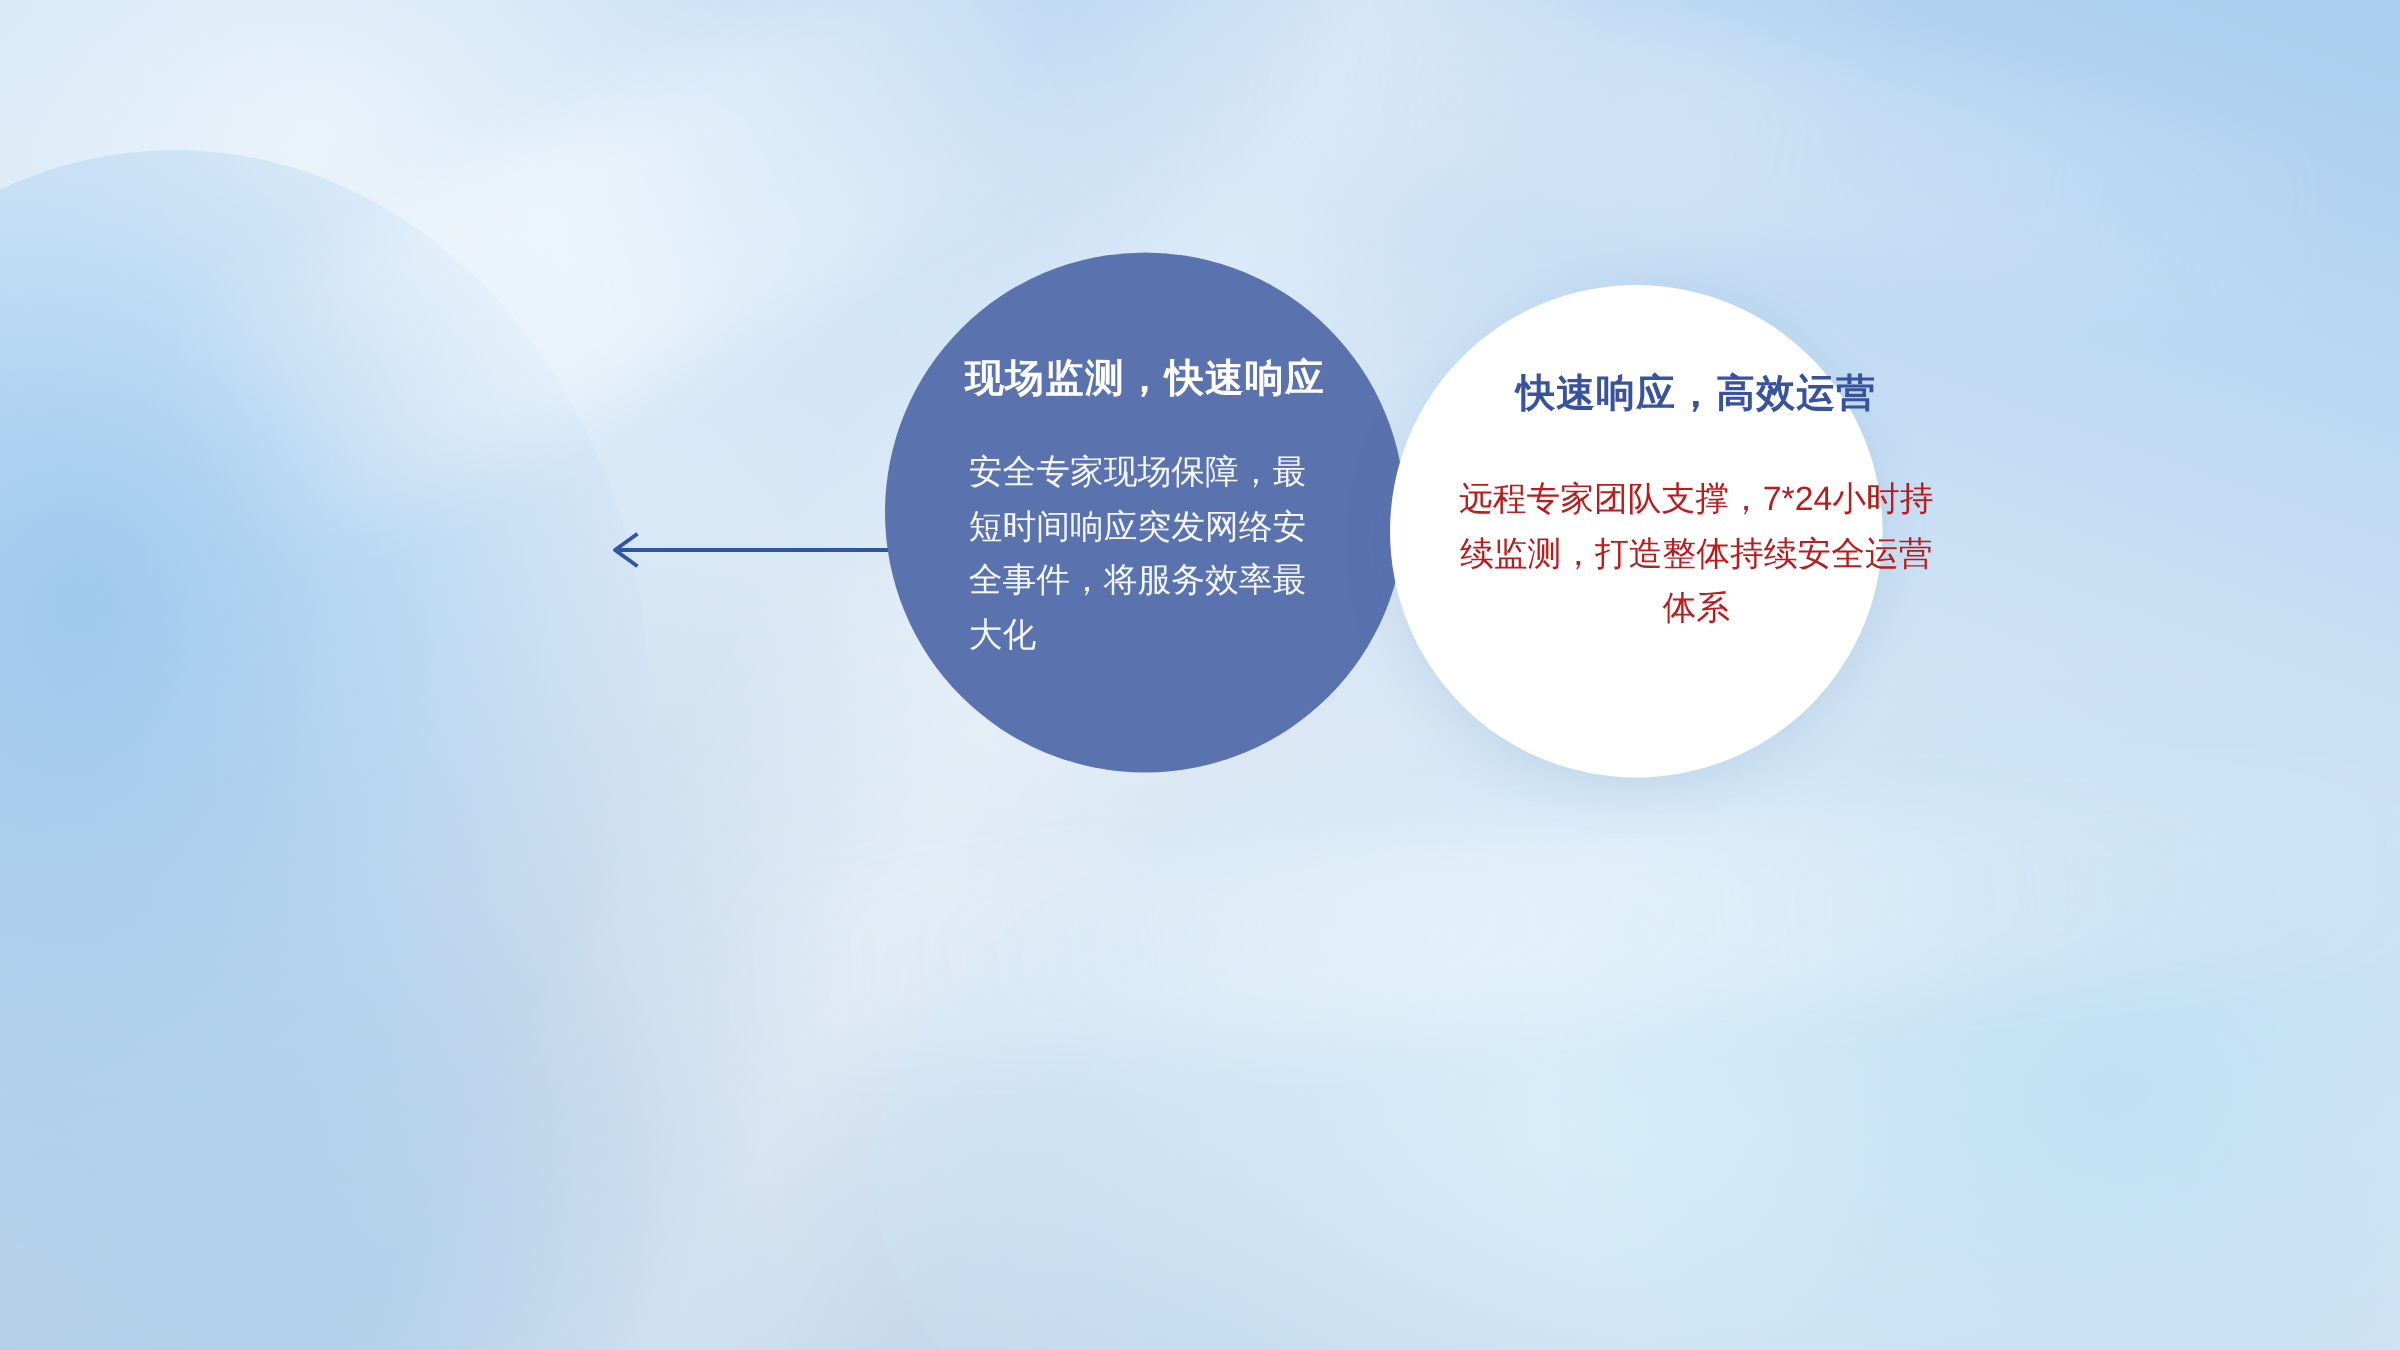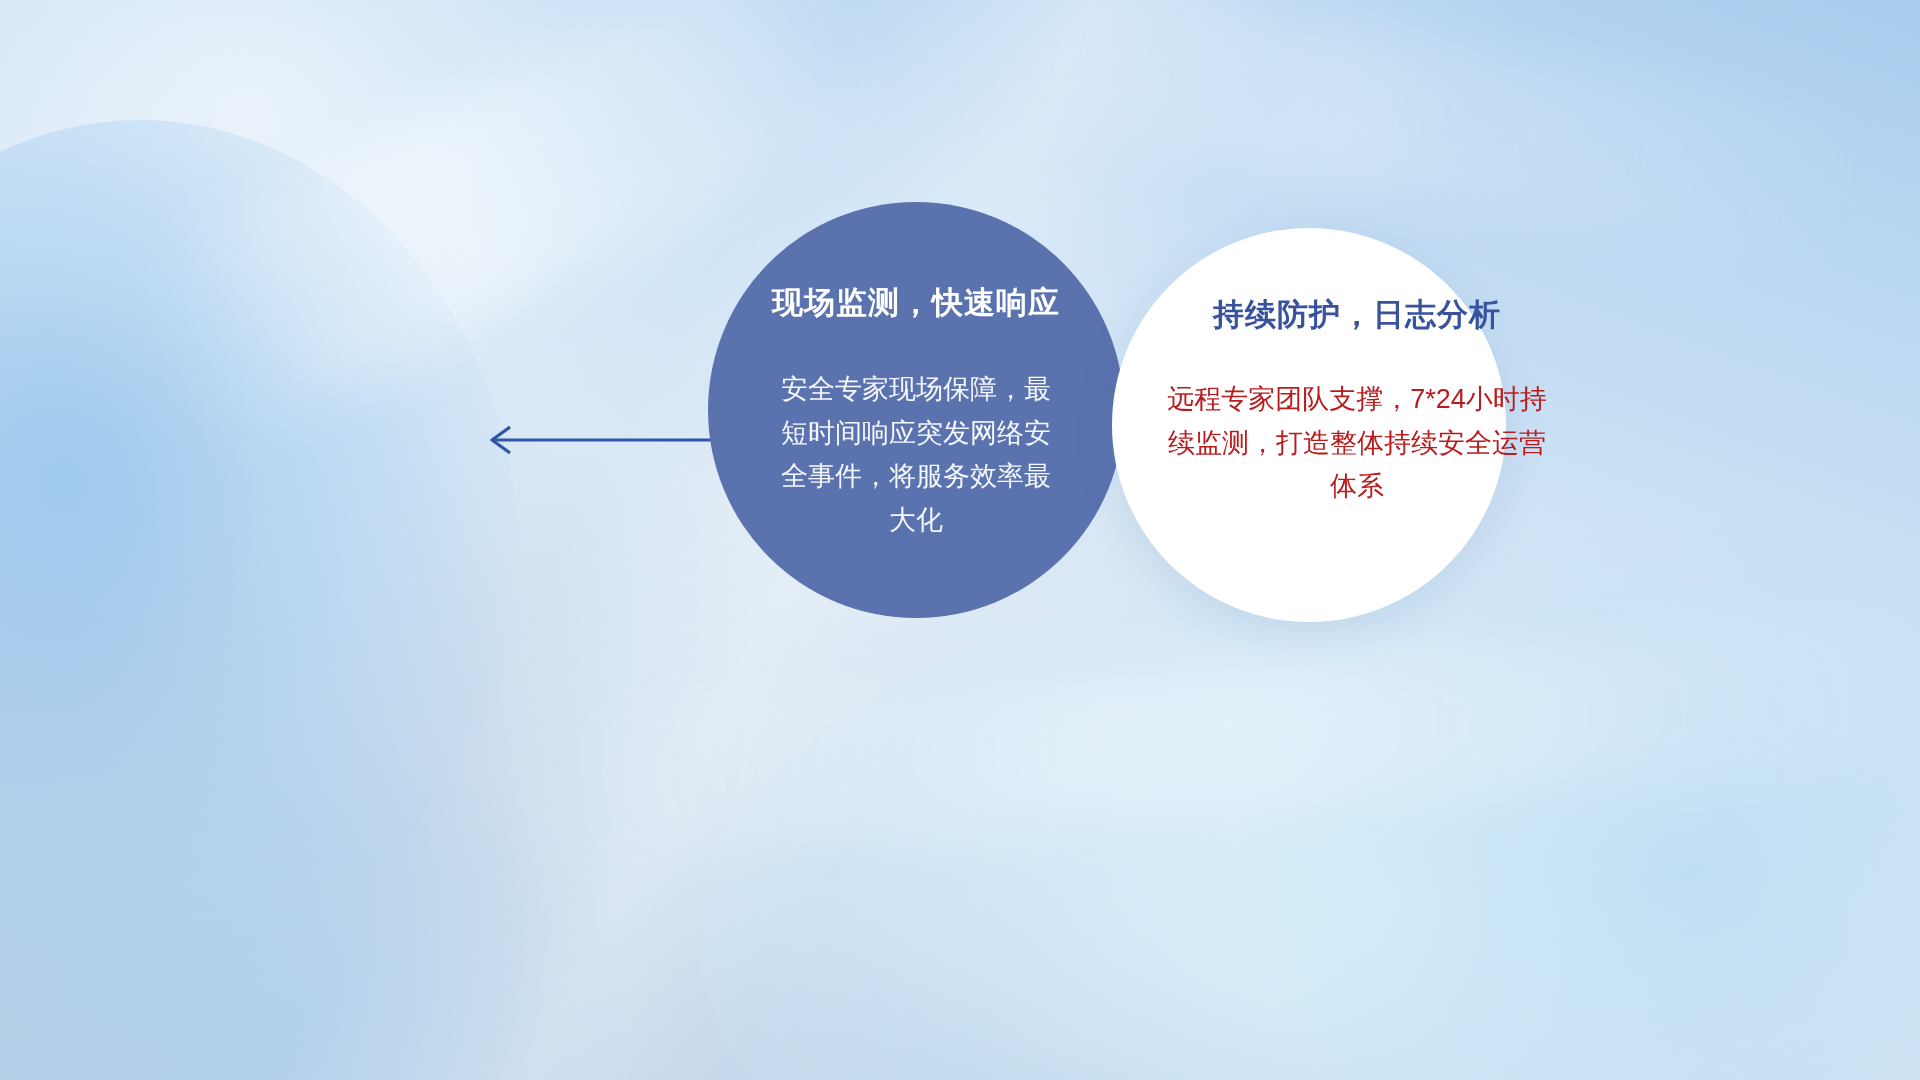--- a/index.html
+++ b/index.html
@@ -93,23 +93,23 @@
     left:708px; top:202px; width:416px; height:416px;
     background:#5a72ae;
     z-index:4;
   }
   #mid-title {
     margin-top:80px;
     font-size:31px; font-weight:bold; color:#ffffff;
     letter-spacing:1px; white-space:nowrap;
   }
   #mid-body {
-    margin-top:44px; width:282px;
+    margin-top:32px; width:282px;
     font-size:27px; line-height:1.62; color:#f4f7fc;
-    text-align:center;
+    text-align:left;
   }
 
   #circle-right {
     left:1112px; top:228px; width:394px; height:394px;
     background:#ffffff;
     box-shadow:0 10px 40px rgba(80,120,170,0.14);
     z-index:5;
   }
   #right-title {
     margin-top:66px;
@@ -143,17 +143,17 @@
     <line x1="255" y1="35" x2="22" y2="35" stroke="#2e56a4" stroke-width="3.2"></line>
     <polyline points="40,22 22,35 40,48" fill="none" stroke="#2e56a4" stroke-width="3.2" stroke-linejoin="round"></polyline>
   </svg>
 
   <div class="circle" id="circle-mid">
     <div id="mid-title">现场监测，快速响应</div>
     <div id="mid-body">安全专家现场保障，最短时间响应突发网络安全事件，将服务效率最大化</div>
   </div>
 
   <div class="circle" id="circle-right">
-    <div id="right-title">持续防护，日志分析</div>
+    <div id="right-title">快速响应，高效运营</div>
     <div id="right-body">远程专家团队支撑，7*24小时持续监测，打造整体持续安全运营体系</div>
   </div>
 
 </div>
 
 </body></html>

